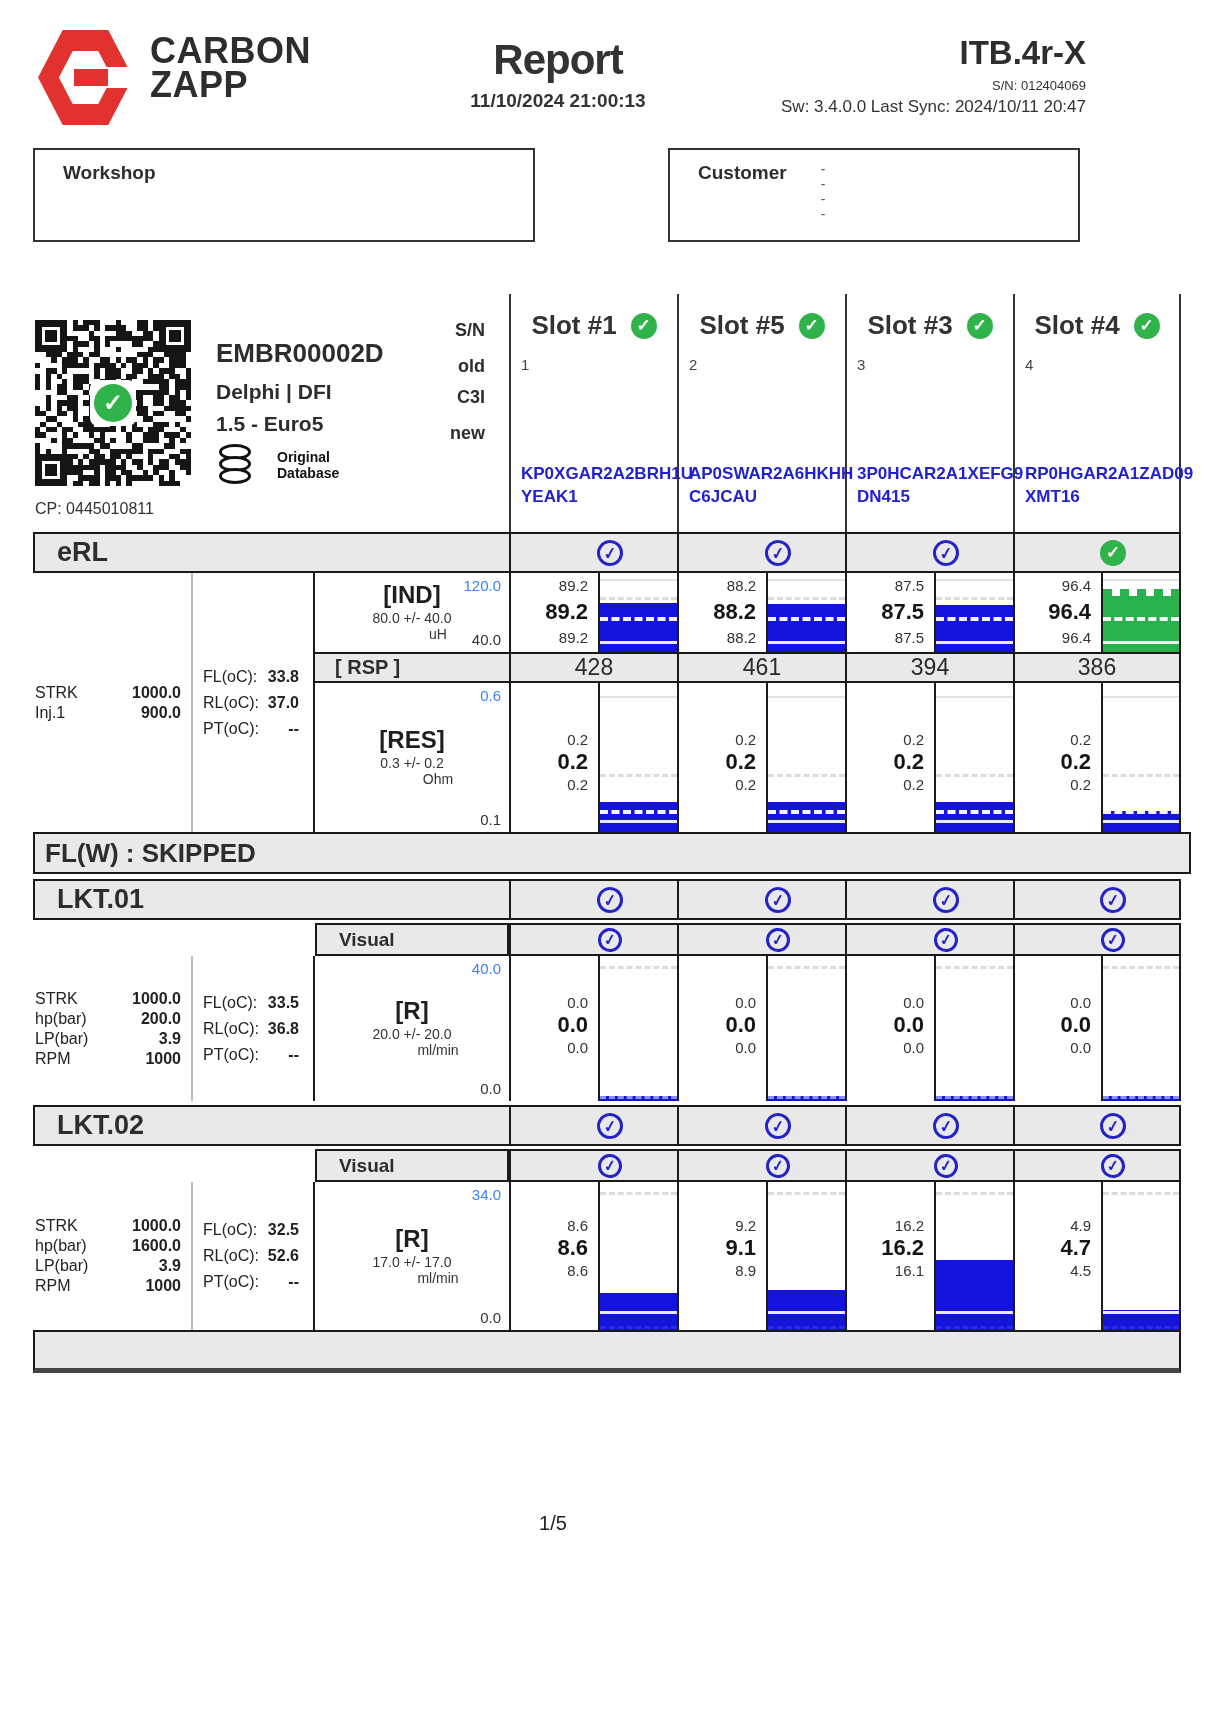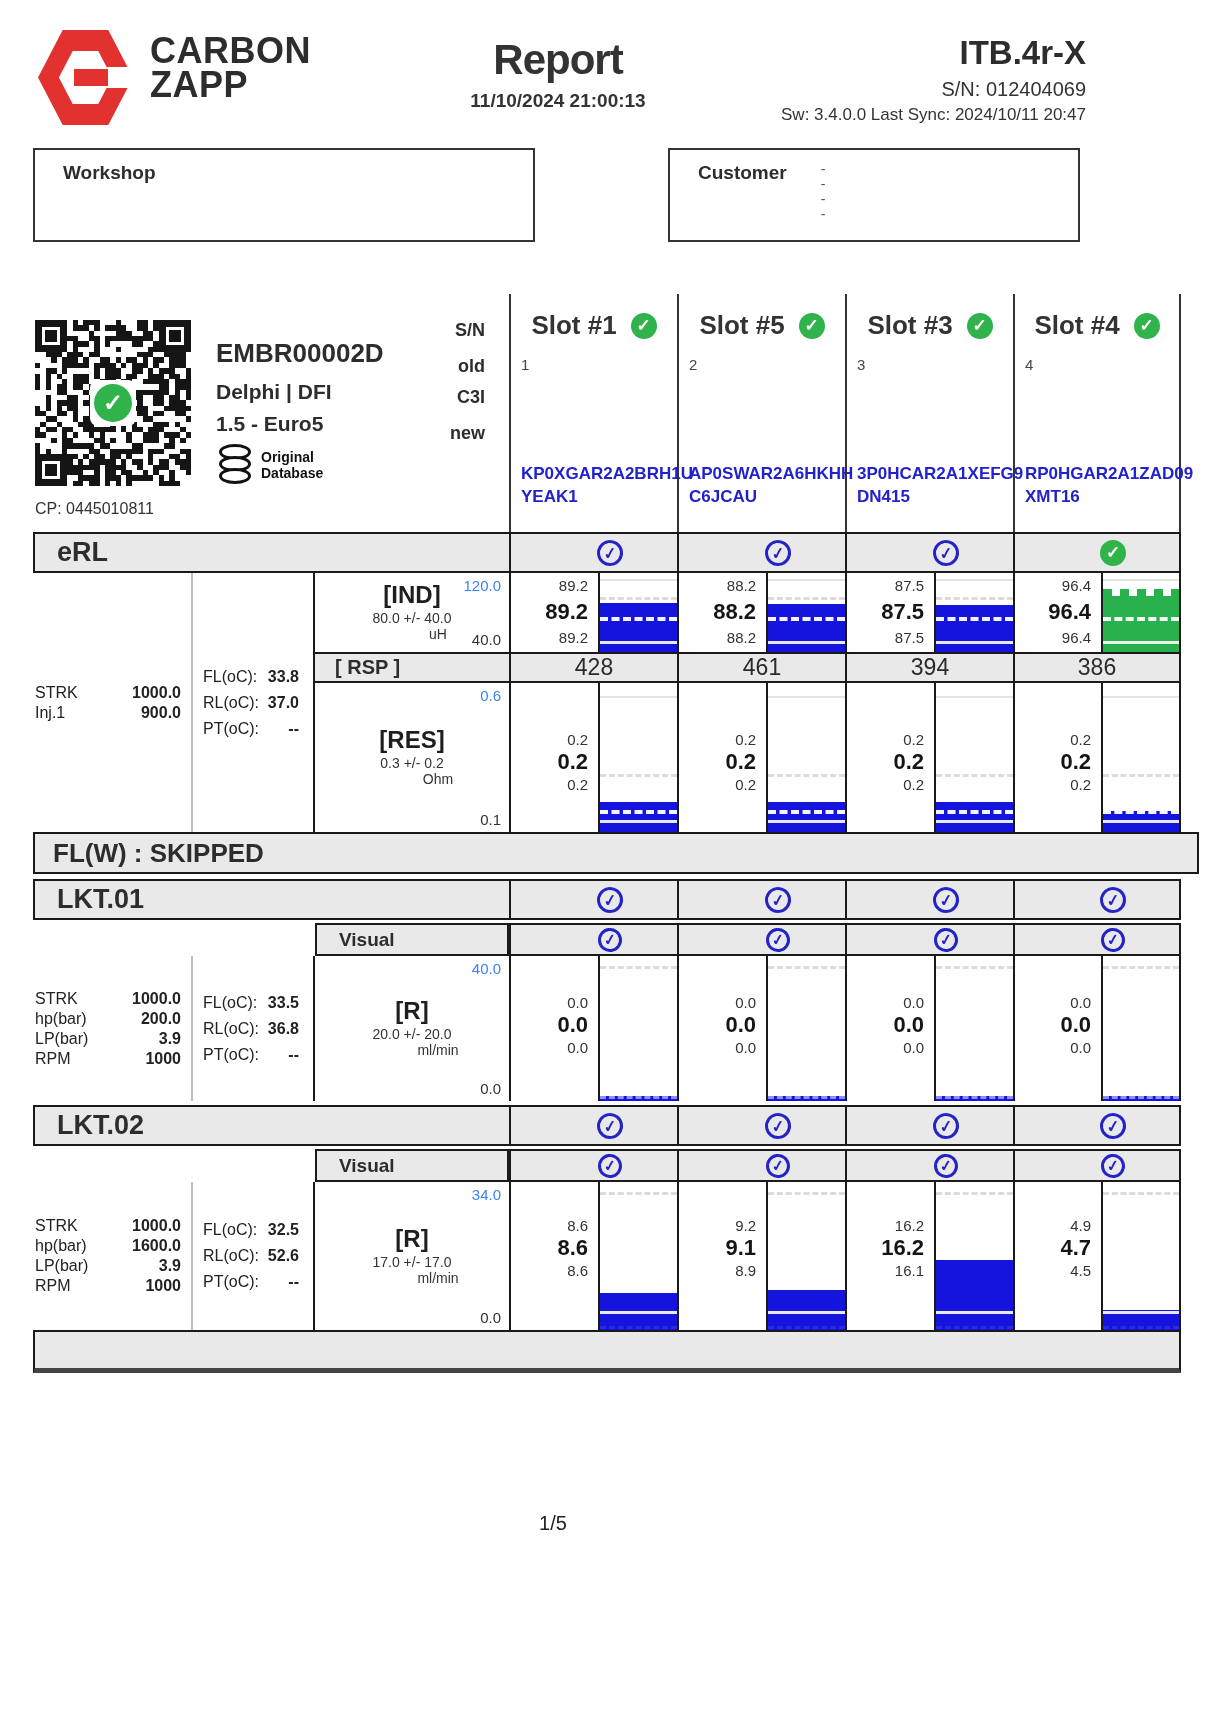--- a/index.html
+++ b/index.html
@@ -18,21 +18,21 @@
     clip-path:polygon(26% 0,74% 0,100% 50%,74% 100%,26% 100%,0 50%); }
   .hex-notch { position:absolute; right:0; top:39%; width:27%; height:22%; background:#fff; }
   .hex-bar { position:absolute; left:38%; top:41%; width:36%; height:18%; background:#e23230; }
   .brand { position:absolute; left:112px; top:6px; font-weight:bold; font-size:36px;
     line-height:34px; letter-spacing:0.5px; color:#2d2d2d; }
   .hdr-center { position:absolute; left:0; top:8px; width:1040px; text-align:center; }
   .hdr-title { font-size:42px; font-weight:bold; color:#333; letter-spacing:-1px; }
   .hdr-dt { font-size:19px; font-weight:bold; color:#333; margin-top:6px; }
   .hdr-right { position:absolute; right:100px; top:6px; text-align:right; }
   .hdr-dev { font-size:33px; font-weight:bold; color:#2d2d2d; }
-  .hdr-sn { font-size:20px; color:#333; margin-top:6px; }
+  .hdr-sn { font-size:13px; color:#333; margin-top:6px; }
   .hdr-sync { font-size:17px; color:#333; margin-top:4px; }
 
   
   .box-row { position:absolute; top:148px; left:33px; width:1148px; height:94px; }
   .wbox { position:absolute; left:0; top:0; width:502px; height:94px; border:2px solid #333; }
   .cbox { position:absolute; left:635px; top:0; width:412px; height:94px; border:2px solid #333; display:flex; }
   .box-label { font-size:19px; font-weight:bold; color:#2d2d2d; padding:12px 0 0 28px; }
   .dash-col { display:flex; flex-direction:column; margin-left:34px; padding-top:12px;
     font-size:14px; line-height:15px; color:#555; }
 
@@ -60,21 +60,21 @@
   .finder { position:absolute; width:32px; height:32px; border:7px solid #151515; background:#fff; }
   .finder:after { content:""; position:absolute; left:3px; top:3px; width:12px; height:12px; background:#151515; }
   .f-tl { left:2px; top:2px; } .f-tr { right:2px; top:2px; } .f-bl { left:2px; bottom:2px; }
   .qr-badge { position:absolute; left:57px; top:62px; width:46px; height:46px; background:#fff;
     border-radius:8px; display:flex; align-items:center; justify-content:center; }
   .qr-badge .check { width:38px; height:38px; font-size:24px; }
   .cp-text { position:absolute; left:2px; top:206px; font-size:16px; color:#333; }
   .inj-model { position:absolute; left:183px; top:44px; font-size:26px; font-weight:bold; color:#2d2d2d; }
   .inj-brand { position:absolute; left:183px; top:86px; font-size:21px; font-weight:bold; color:#2d2d2d; }
   .inj-engine { position:absolute; left:183px; top:118px; font-size:21px; font-weight:bold; color:#2d2d2d; }
-  .db-wrap { position:absolute; left:186px; top:150px; display:flex; align-items:center; gap:10px; }
+  .db-wrap { position:absolute; left:186px; top:150px; display:flex; align-items:center; gap:26px; }
   .db-icon { width:32px; height:42px; position:relative; }
   .db-icon span { position:absolute; left:0; width:32px; height:16px; border:3px solid #111;
     border-radius:50%; background:#fff; }
   .db-icon span:nth-child(1){ top:0; } .db-icon span:nth-child(2){ top:12px; } .db-icon span:nth-child(3){ top:24px; }
   .db-text { font-size:14px; font-weight:bold; line-height:16px; color:#111; }
   .sn-lab { position:absolute; right:24px; font-size:18px; font-weight:bold; color:#2d2d2d; }
   .l1{ top:26px; } .l2{ top:62px; } .l3{ top:93px; } .l4{ top:129px; }
 
   
   .check { display:inline-flex; align-items:center; justify-content:center; border-radius:50%;
@@ -85,21 +85,21 @@
   
   .band { width:1144px; height:33px; border:2px solid #1a1a1a; background:#e9e9e9;
     display:grid; grid-template-columns:474px 168px 168px 168px 166px; box-sizing:content-box; }
   .band-tall { height:37px; }
   .band-title { display:flex; align-items:center; padding-left:22px; font-size:27px;
     font-weight:bold; color:#2d2d2d;border-radius:12px; }
   .band-slot { border-left:2px solid #1a1a1a; display:flex; align-items:center; justify-content:center; }
   .band-slot .check { transform:translateX(16px); }
   .band-slot .check.check-blue { transform:translateX(16px) rotate(-8deg); }
   .band-full { width:1144px; height:38px; border:2px solid #1a1a1a; background:#e9e9e9;
-    display:flex; align-items:center; padding-left:18px; font-size:26px; font-weight:bold;
+    display:flex; align-items:center; padding-left:10px; font-size:26px; font-weight:bold;
     color:#2d2d2d; box-sizing:content-box; }
 
   
   .visual-row { width:1148px; display:grid; grid-template-columns:282px 194px 168px 168px 168px 168px;
     height:33px; margin-top:3px; }
   .vr-label { background:#e9e9e9; border:2px solid #1a1a1a; display:flex; align-items:center;
     padding-left:22px; font-size:19px; font-weight:bold; color:#2d2d2d; }
   .vr-slot { background:#e9e9e9; border-top:2px solid #1a1a1a; border-bottom:2px solid #1a1a1a;
     border-left:2px solid #1a1a1a; display:flex; align-items:center; justify-content:center; }
   .vr-slot.last { border-right:2px solid #1a1a1a; }

